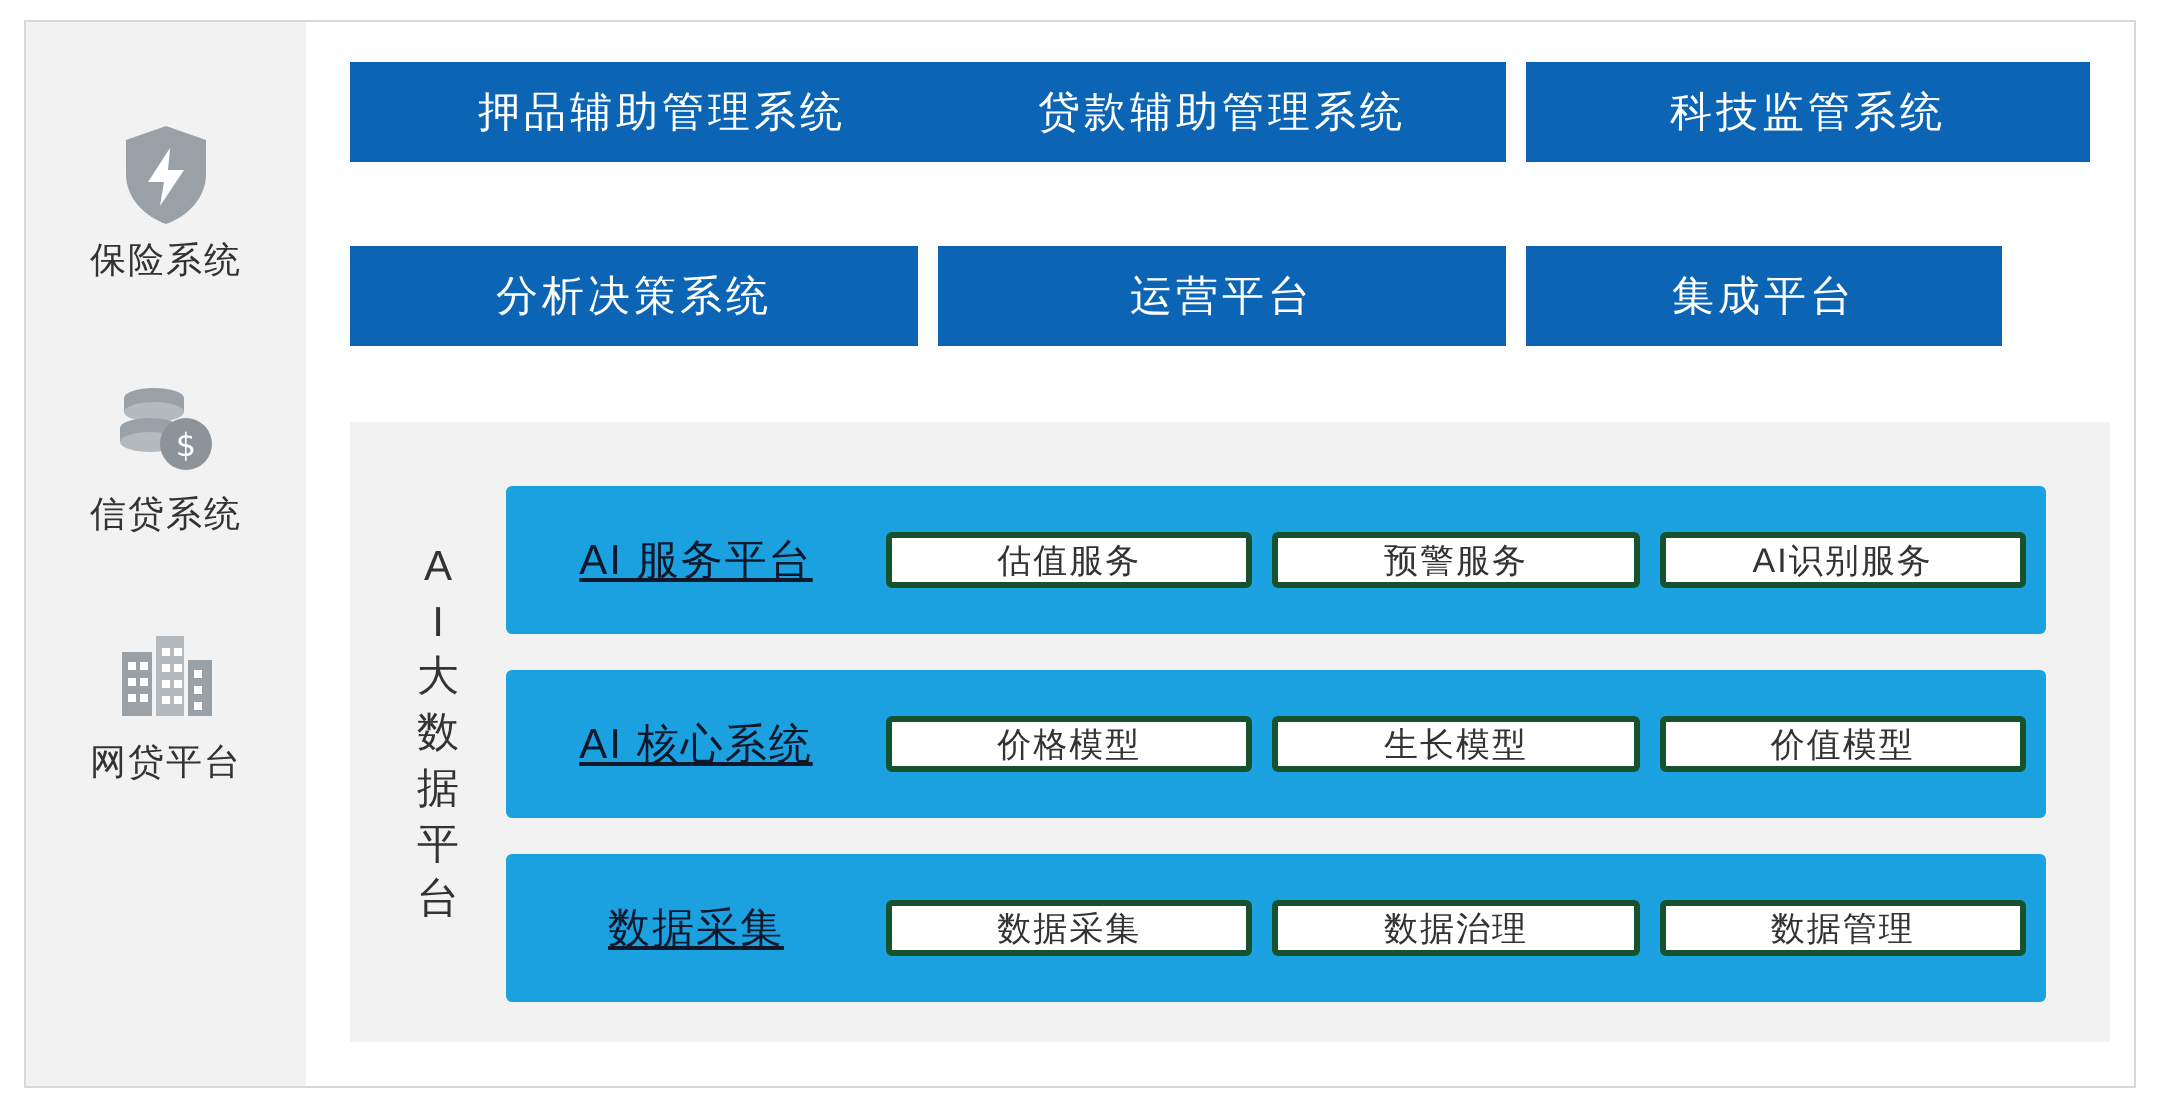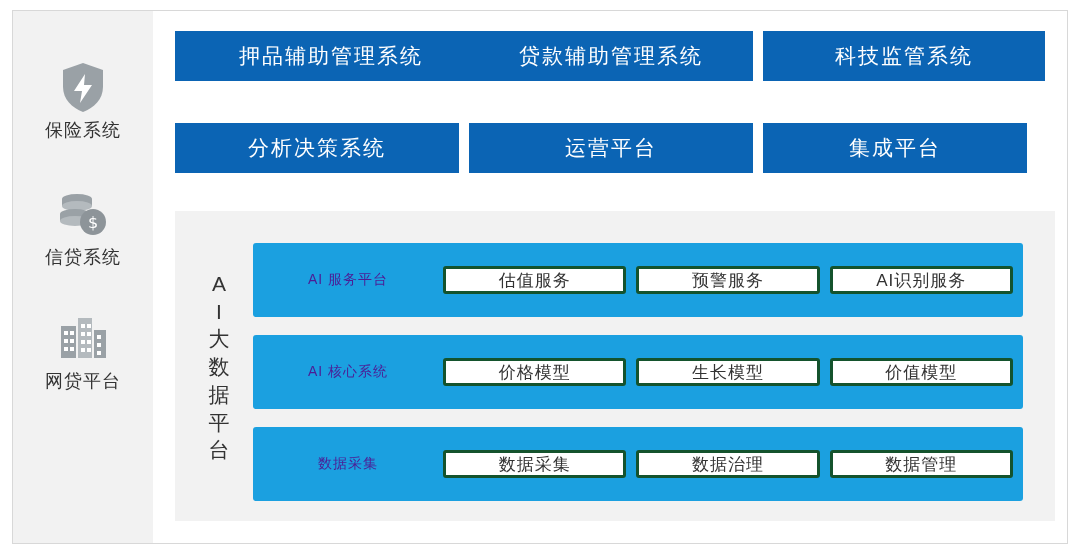--- a/index.html
+++ b/index.html
@@ -106,24 +106,25 @@
     height: 74px;
     background: #1ba0e0;
     border-radius: 3px;
     box-sizing: border-box;
     display: flex;
     align-items: center;
   }
   .row-title {
     width: 190px;
     text-align: center;
-    color: #4c1d95;
-    font-size: 14px;
+    color: #0f172a;
+    font-size: 21px;
     letter-spacing: 1px;
     flex: 0 0 190px;
+    text-decoration: underline;
   }
   .cells {
     flex: 1 1 auto;
     display: flex;
     align-items: center;
     justify-content: space-between;
     padding-right: 10px;
     gap: 10px;
   }
   .cell {
@@ -216,21 +217,21 @@
   <div class="bluebar" style="left:763px; top:31px; width:282px;">
     <span>科技监管系统</span>
   </div>
 
   <div class="bluebar" style="left:175px; top:123px; width:284px;">
     <span>分析决策系统</span>
   </div>
   <div class="bluebar" style="left:469px; top:123px; width:284px;">
     <span>运营平台</span>
   </div>
-  <div class="bluebar" style="left:763px; top:123px; width:264px;align-items:center;">
+  <div class="bluebar" style="left:763px; top:123px; width:238px;align-items:center;">
     <span>集成平台</span>
   </div>
 
   <div class="panel"></div>
 
   <div class="vertical-label">
     <span>A</span>
     <span>I</span>
     <span>大</span>
     <span>数</span>

